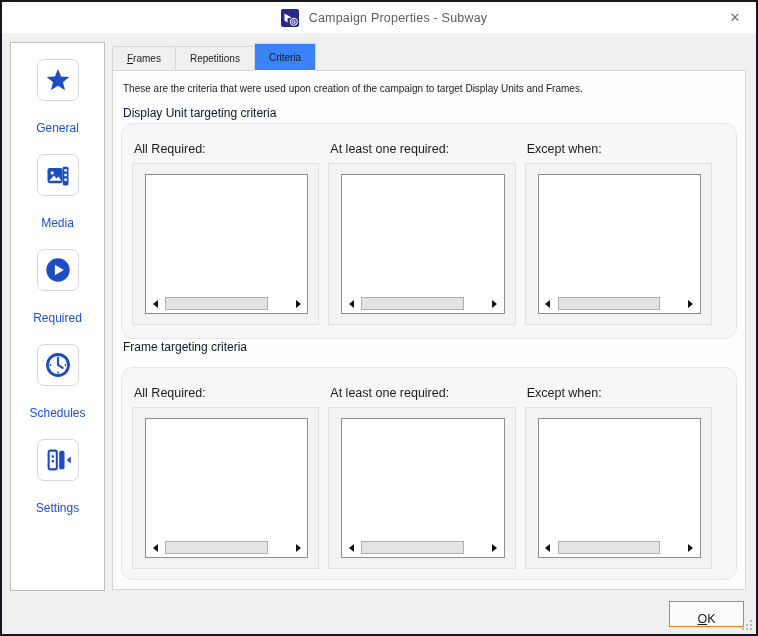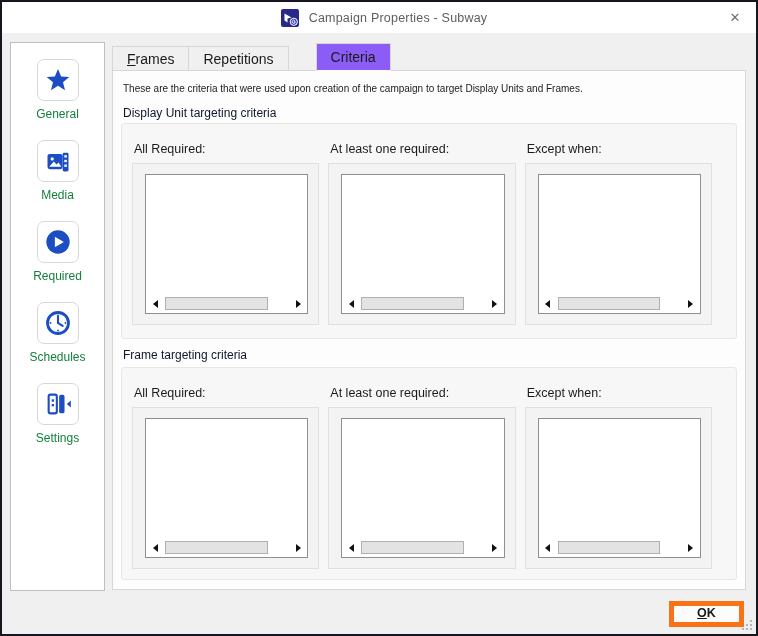--- a/index.html
+++ b/index.html
@@ -40,46 +40,45 @@
     width:82px;display:flex;flex-direction:column;align-items:center;
     padding:5px 0 6px 0;margin-bottom:6px;border-radius:10px;
     border:1px solid transparent;
   }
   .side-item.selected{background:#ececec;border-color:#dcdcdc;}
   .icon-box{
     width:42px;height:42px;border:1px solid #d8d8d8;border-radius:7px;
     background:#ffffff;display:flex;align-items:center;justify-content:center;
   }
   .icon-box svg{color:var(--accent-blue);}
-  .side-label{margin-top:6px;font-size:12px;color:#15803d;}
+  .side-label{margin-top:20px;font-size:12px;color:#1d4ed8;}
   
   .tabs{position:absolute;left:110px;top:43px;display:flex;align-items:flex-end;height:26px;z-index:2;}
   .tab{
     height:25px;padding:0 14px;display:flex;align-items:center;
-    font-size:14px;color:#1a1a1a;background:#f0f0f0;
+    font-size:10px;color:#1a1a1a;background:#f0f0f0;
     border:1px solid #d7d7d7;margin-right:-1px;position:relative;
   }
   .tab.active{
-    height:28px;background:#8b5cf6;border-bottom:1px solid #fdfdfd;
+    height:28px;background:#3b82f6;border-bottom:1px solid #fdfdfd;
     z-index:3;
-    margin-left:28px;
   }
   .mn{text-decoration:underline;}
   
   .tab-panel{
     position:absolute;left:110px;top:68px;width:634px;height:520px;
     background:#fdfdfd;border:1px solid #d7d7d7;z-index:1;
   }
   .desc{position:absolute;left:10px;top:12px;font-size:10px;color:#1b1b1b;}
   .group-title{position:absolute;left:10px;font-size:12px;color:#0f172a;}
   .group-title.g1{top:35px;}
-  .group-title.g2{top:277px;}
+  .group-title.g2{top:269px;}
   .group-panel{
     position:absolute;left:8px;right:8px;
-    background:#f7f7f7;border:1px solid #e7e7e7;border-radius:3px;
+    background:#f7f7f7;border:1px solid #e7e7e7;border-radius:12px;
     display:flex;gap:9px;padding:16px 24px 0 10px;
   }
   .group-panel.g1{top:52px;height:216px;}
   .group-panel.g2{top:296px;height:213px;}
   .col{flex:1;display:flex;flex-direction:column;}
   .col-label{font-size:12.5px;color:#1b1b1b;margin:2px 0 7px 2px;}
   .sub-panel{
     height:162px;background:#f3f3f3;border:1px solid #e0e0e0;
     padding:10px 10px 10px 12px;
   }
@@ -90,24 +89,23 @@
   .list-space{flex:1;}
   .hscroll{height:17px;display:flex;align-items:center;padding:0 3px 2px 3px;}
   .scroll-btn{width:12px;height:13px;display:flex;align-items:center;justify-content:center;}
   .tri{width:0;height:0;display:block;}
   .tri-left{border-top:4px solid transparent;border-bottom:4px solid transparent;border-right:5px solid #111;}
   .tri-right{border-top:4px solid transparent;border-bottom:4px solid transparent;border-left:5px solid #111;}
   .thumb{height:13px;width:66%;margin-left:4px;background:#e3e3e3;border:1px solid #b0b0b0;}
   
   .footer{position:absolute;right:12px;bottom:7px;display:flex;gap:8px;}
   .btn{
-    width:75px;height:26px;background:#fcfcfc;border:5px solid #f97316;
-    font-size:12.5px;color:#1a1a1a;display:flex;align-items:flex-start;justify-content:center;
+    width:75px;height:26px;background:#fcfcfc;border:1px solid #f97316;
+    font-size:12.5px;color:#1a1a1a;display:flex;align-items:flex-end;justify-content:center;
     font-family:inherit;
-    font-weight:bold;
   }
   .btn.disabled{color:#a6a6a6;}
   .grip{
     position:absolute;right:3px;bottom:3px;width:2px;height:2px;background:transparent;
     box-shadow:8px 0 #b5b5b5,4px 4px #b5b5b5,8px 4px #b5b5b5,0 8px #b5b5b5,4px 8px #b5b5b5,8px 8px #b5b5b5;
     transform:translate(-9px,-9px);
   }
 </style>
 </head>
 <body>

